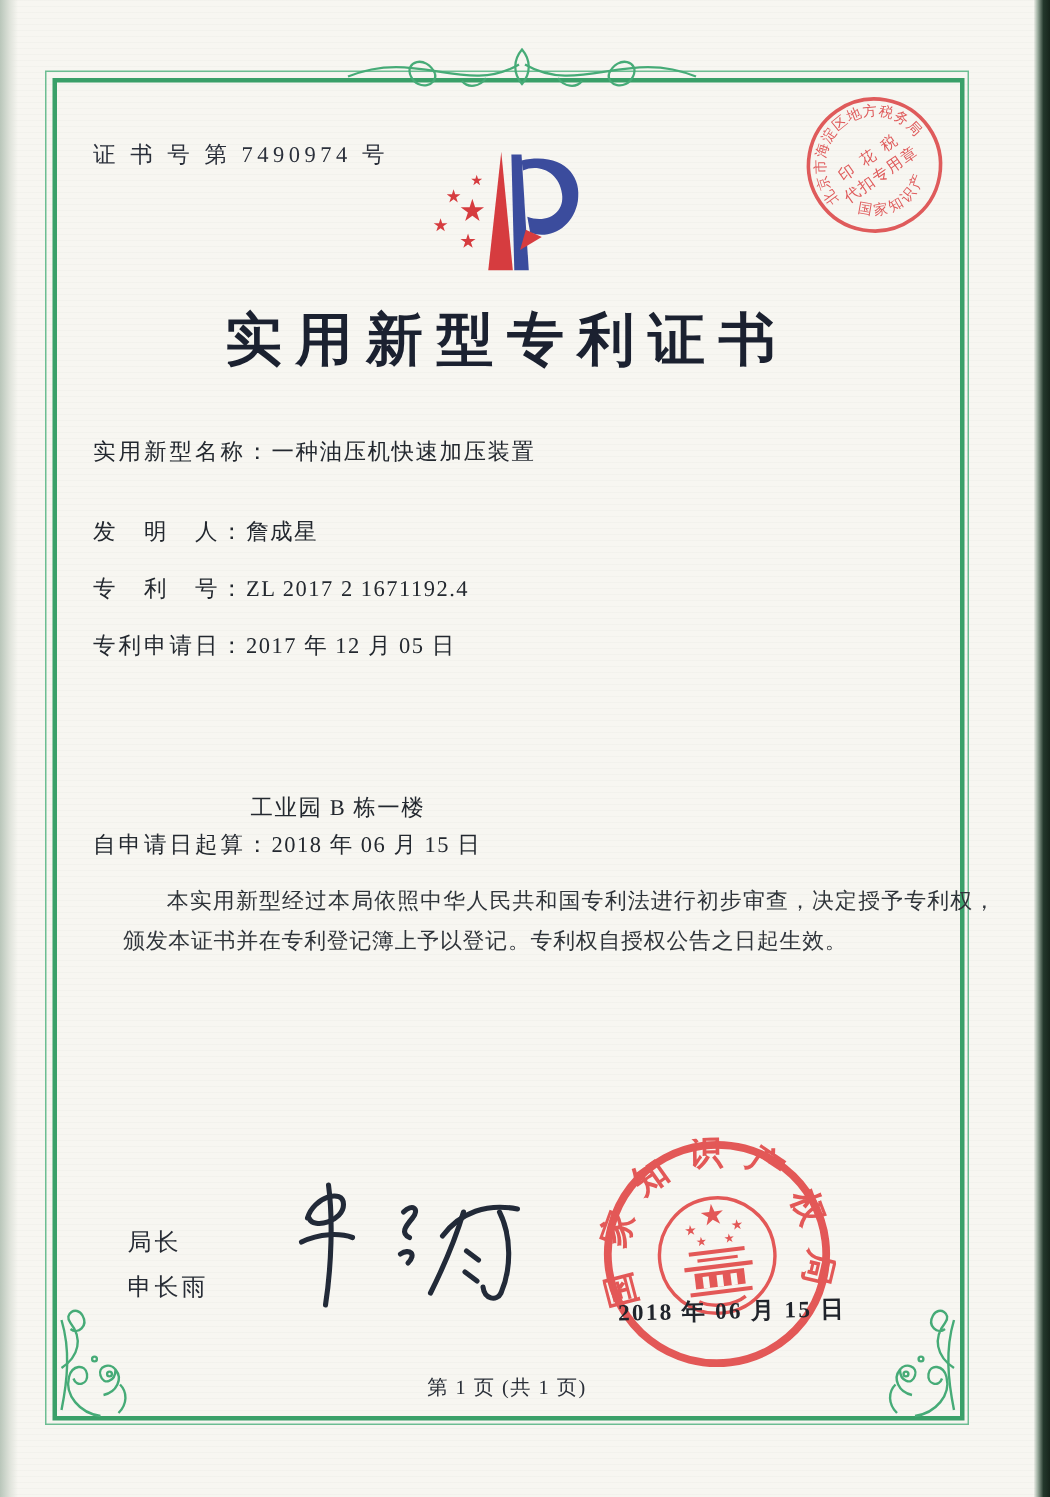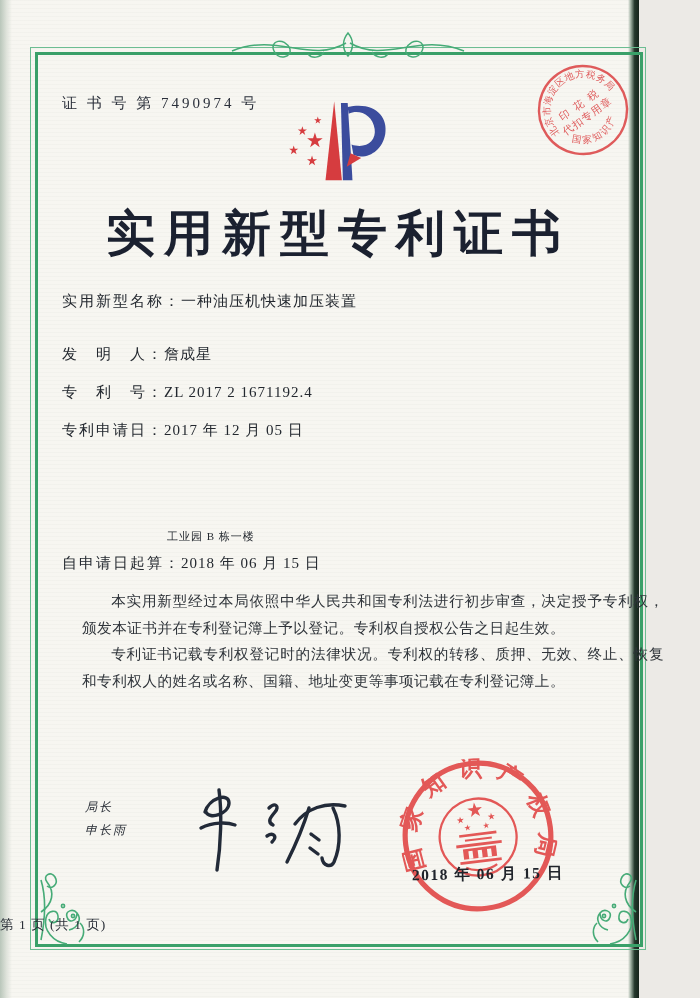--- a/index.html
+++ b/index.html
@@ -1,53 +1,53 @@
 <!DOCTYPE html>
 <html><head>
 <meta charset="utf-8">
 <style>
   html,body{margin:0;padding:0;}
   body{width:700px;height:998px;overflow:hidden;background:#eceae6;
        font-family:"Liberation Serif","DejaVu Serif",serif;}
-  .page{position:relative;width:639px;height:998px;
+  .page{position:relative;width:700px;height:998px;
         background:#f7f6f1;
         background-image:repeating-linear-gradient(180deg,rgba(150,165,150,.05) 0 1px,rgba(0,0,0,0) 1px 4px);}
   .edge-left{position:absolute;left:0;top:0;width:12px;height:998px;
         background:linear-gradient(90deg,#b9c6ba,#dfe3db 55%,rgba(247,246,241,0));}
   .edge-right{position:absolute;right:0;top:0;width:11px;height:998px;
         background:linear-gradient(90deg,rgba(247,246,241,0),#9fb0a2 25%,#24382c 60%,#16241b);}
   .frame-outer{position:absolute;left:30px;top:47px;width:614px;height:901px;
         border:1px solid #6cbd92;}
   .frame-inner{position:absolute;left:35px;top:52px;width:602px;height:889px;
         border:3px solid #3aa069;}
   .cert-no{position:absolute;left:62px;top:94px;font-size:15px;letter-spacing:3px;
         color:#2a2f3a;}
   .logo{position:absolute;left:286px;top:99px;}
   .title{position:absolute;left:0;top:201px;width:676px;text-align:center;
-        font-size:49px;font-weight:700;letter-spacing:9px;color:#1b2130;}
+        font-size:38px;font-weight:700;letter-spacing:9px;color:#1b2130;}
   
   .row{position:absolute;left:62px;font-size:15px;color:#23282f;white-space:nowrap;}
   .row .lbl{letter-spacing:2px;}
   .row .val{letter-spacing:1px;}
-  .addr2{position:absolute;left:167px;font-size:11px;color:#23282f;letter-spacing:1px;}
+  .addr2{position:absolute;left:167px;font-size:15px;color:#23282f;letter-spacing:1px;}
   .grant-right{position:absolute;left:345px;font-size:15px;color:#23282f;white-space:nowrap;}
   
   .body-text{position:absolute;left:62px;top:588px;width:582px;
         font-size:14.6px;line-height:1.82;color:#2f343a;text-align:justify;margin-left:20px;}
   .body-text p{margin:0;text-indent:2em;letter-spacing:.5px;}
   
-  .sig-block{position:absolute;left:85px;top:796px;font-size:12px;color:#272c35;
-        letter-spacing:2px;line-height:1.9;font-style:italic;}
+  .sig-block{position:absolute;left:85px;top:814px;font-size:16px;color:#272c35;
+        letter-spacing:2px;line-height:1.9;}
   .sig-svg{position:absolute;left:183px;top:778px;}
   
   .tax-stamp{position:absolute;left:513px;top:40px;transform:rotate(-35deg);opacity:.92;}
   .big-seal{position:absolute;left:400px;top:758px;transform:rotate(-7deg);opacity:.95;}
   .seal-date{position:absolute;left:412px;top:864px;font-size:15.5px;font-weight:600;
         letter-spacing:1.5px;color:#20242b;transform:rotate(-1deg);}
-  .footer{position:absolute;left:0;top:916px;width:676px;text-align:left;
+  .footer{position:absolute;left:0;top:916px;width:676px;text-align:center;
         font-size:13.5px;letter-spacing:1px;color:#2a2f38;}
   .ornament{position:absolute;}
   .flip-x{transform:scaleX(-1);}
   svg{display:block;}
 </style>
 </head>
 <body>
 
 <svg width="0" height="0" style="position:absolute" aria-hidden="true">
   <defs>
@@ -141,21 +141,20 @@
   <div class="row" style="top:421px">
     <span class="lbl">专利申请日：</span><span class="val">2017 年 12 月 05 日</span>
   </div>
   <div class="addr2" style="top:529px">工业园 B 栋一楼</div>
   <div class="row" style="top:554px">
     <span class="lbl">自申请日起算：</span><span class="val">2018 年 06 月 15 日</span>
   </div>
 
   <div class="body-text">
     <p>本实用新型经过本局依照中华人民共和国专利法进行初步审查，决定授予专利权，颁发本证书并在专利登记簿上予以登记。专利权自授权公告之日起生效。</p>
-    <p>专利证书记载专利权登记时的法律状况。专利权的转移、质押、无效、终止、恢复和专利权人的姓名或名称、国籍、地址变更等事项记载在专利登记簿上。</p>
   </div>
 
   <div class="sig-block">
     <div>局长</div>
     <div>申长雨</div>
   </div>
 
   <svg class="sig-svg" width="178" height="100" viewBox="0 0 178 100">
     <g stroke="#222a38" stroke-width="3.4" fill="none" stroke-linecap="round">
       <path d="M22,34 C26,20 46,14 46,25 C46,36 26,42 23,34"></path>

